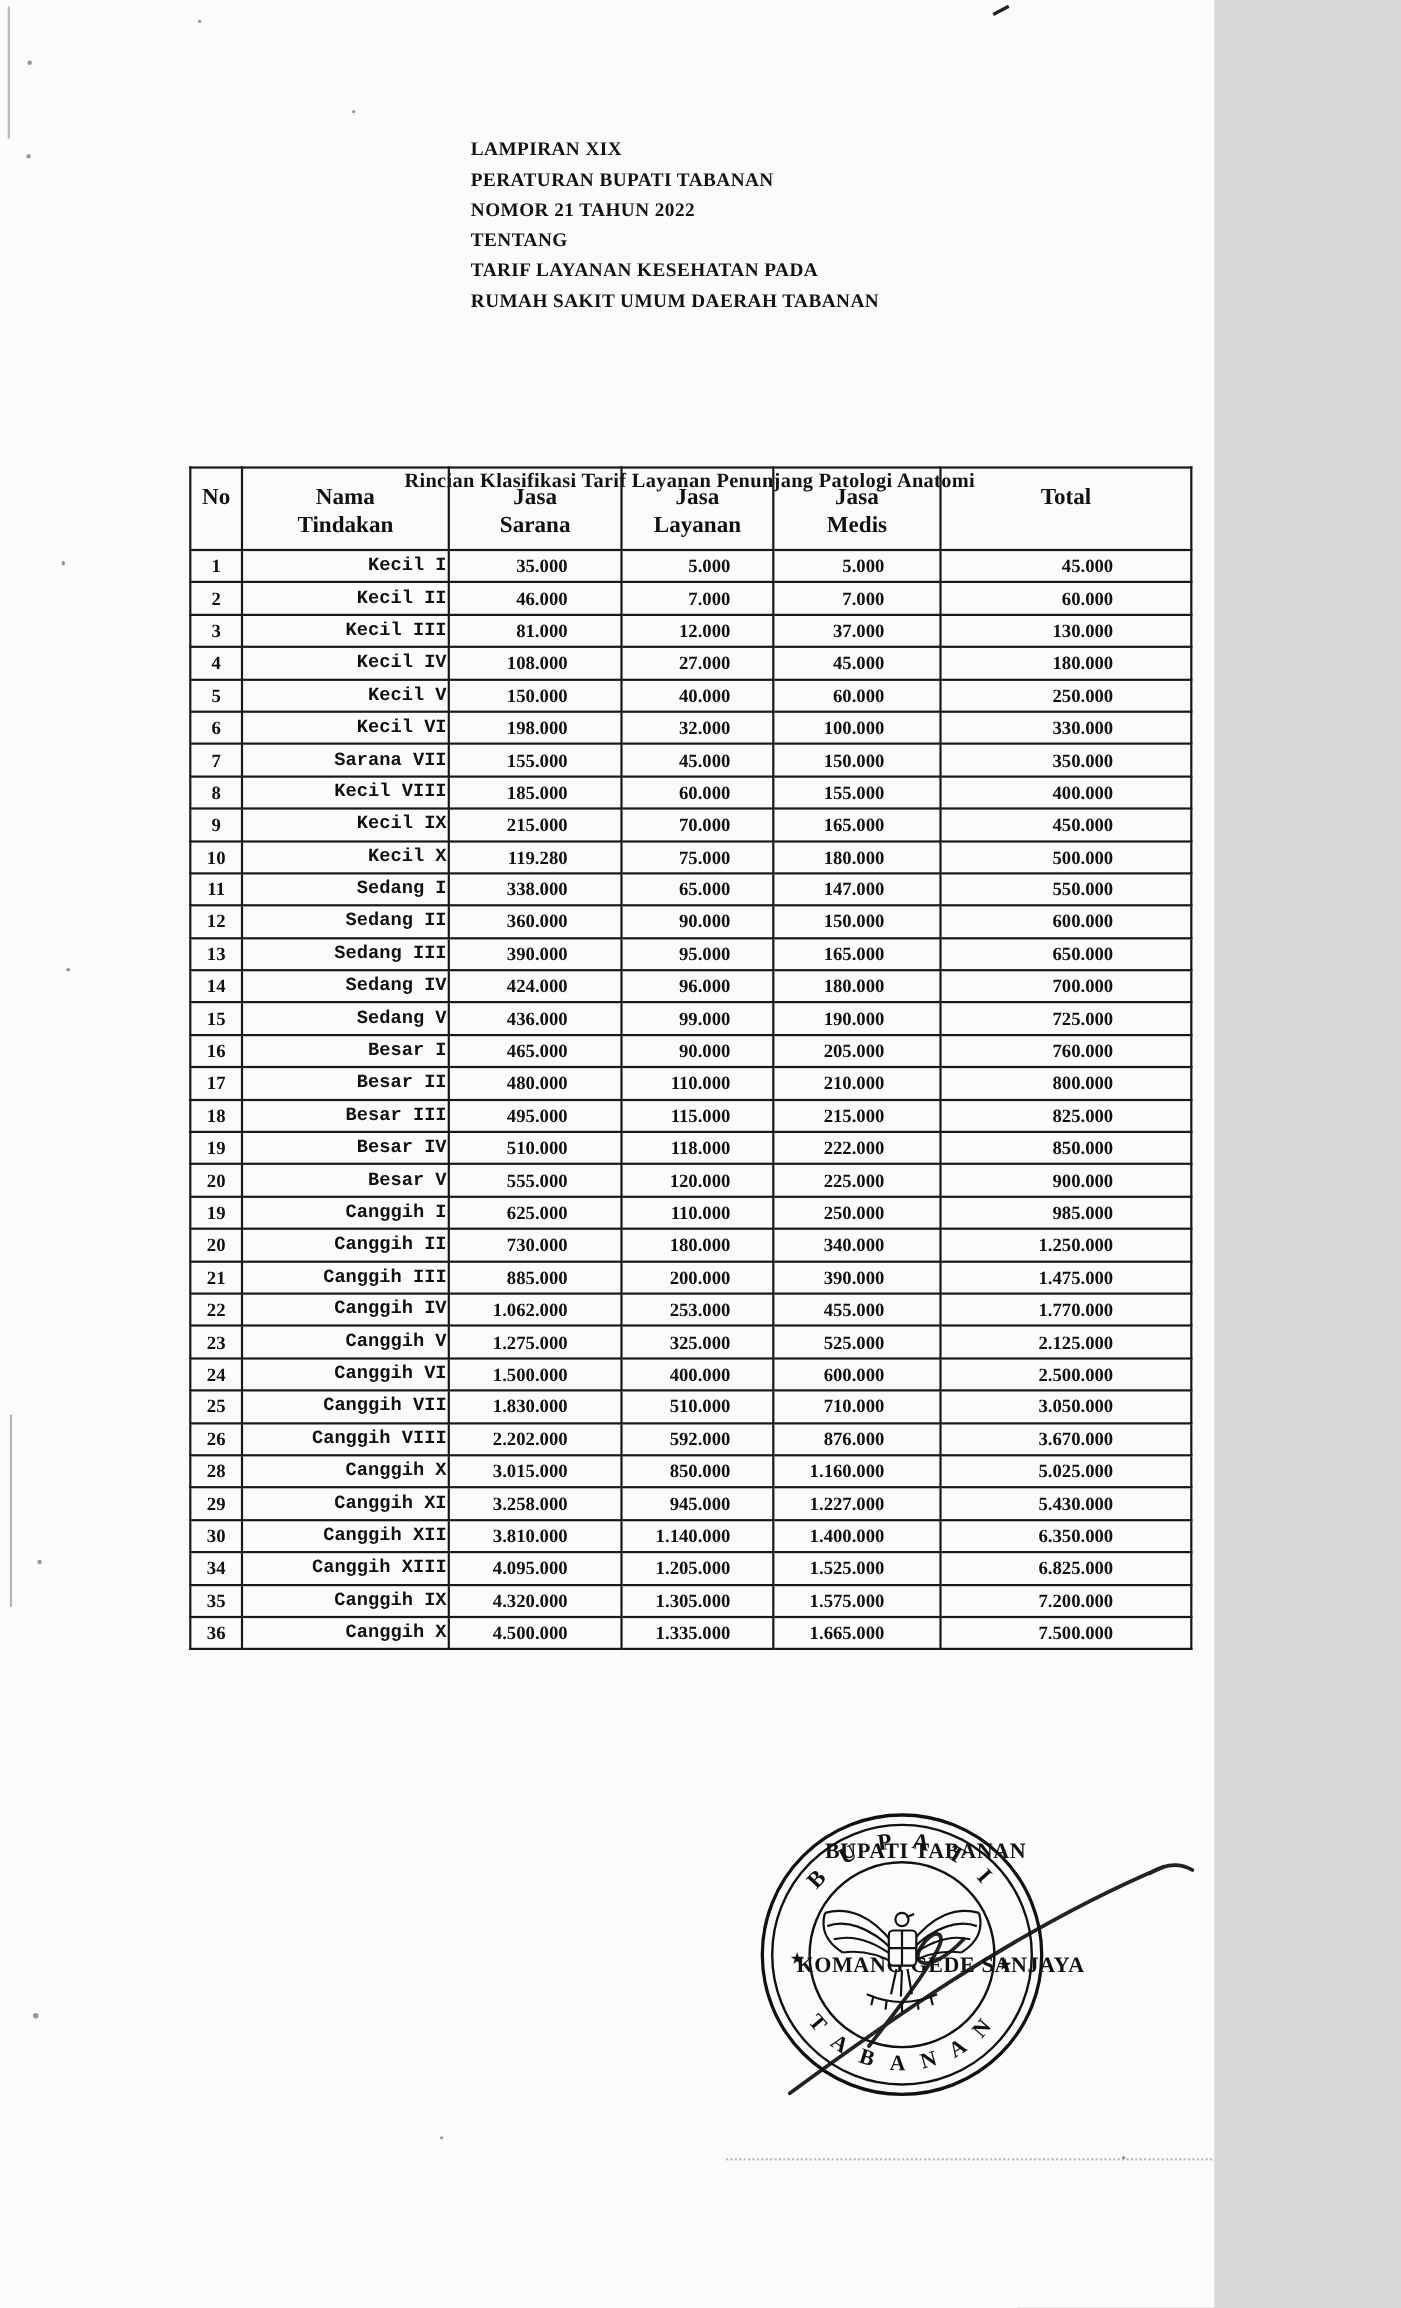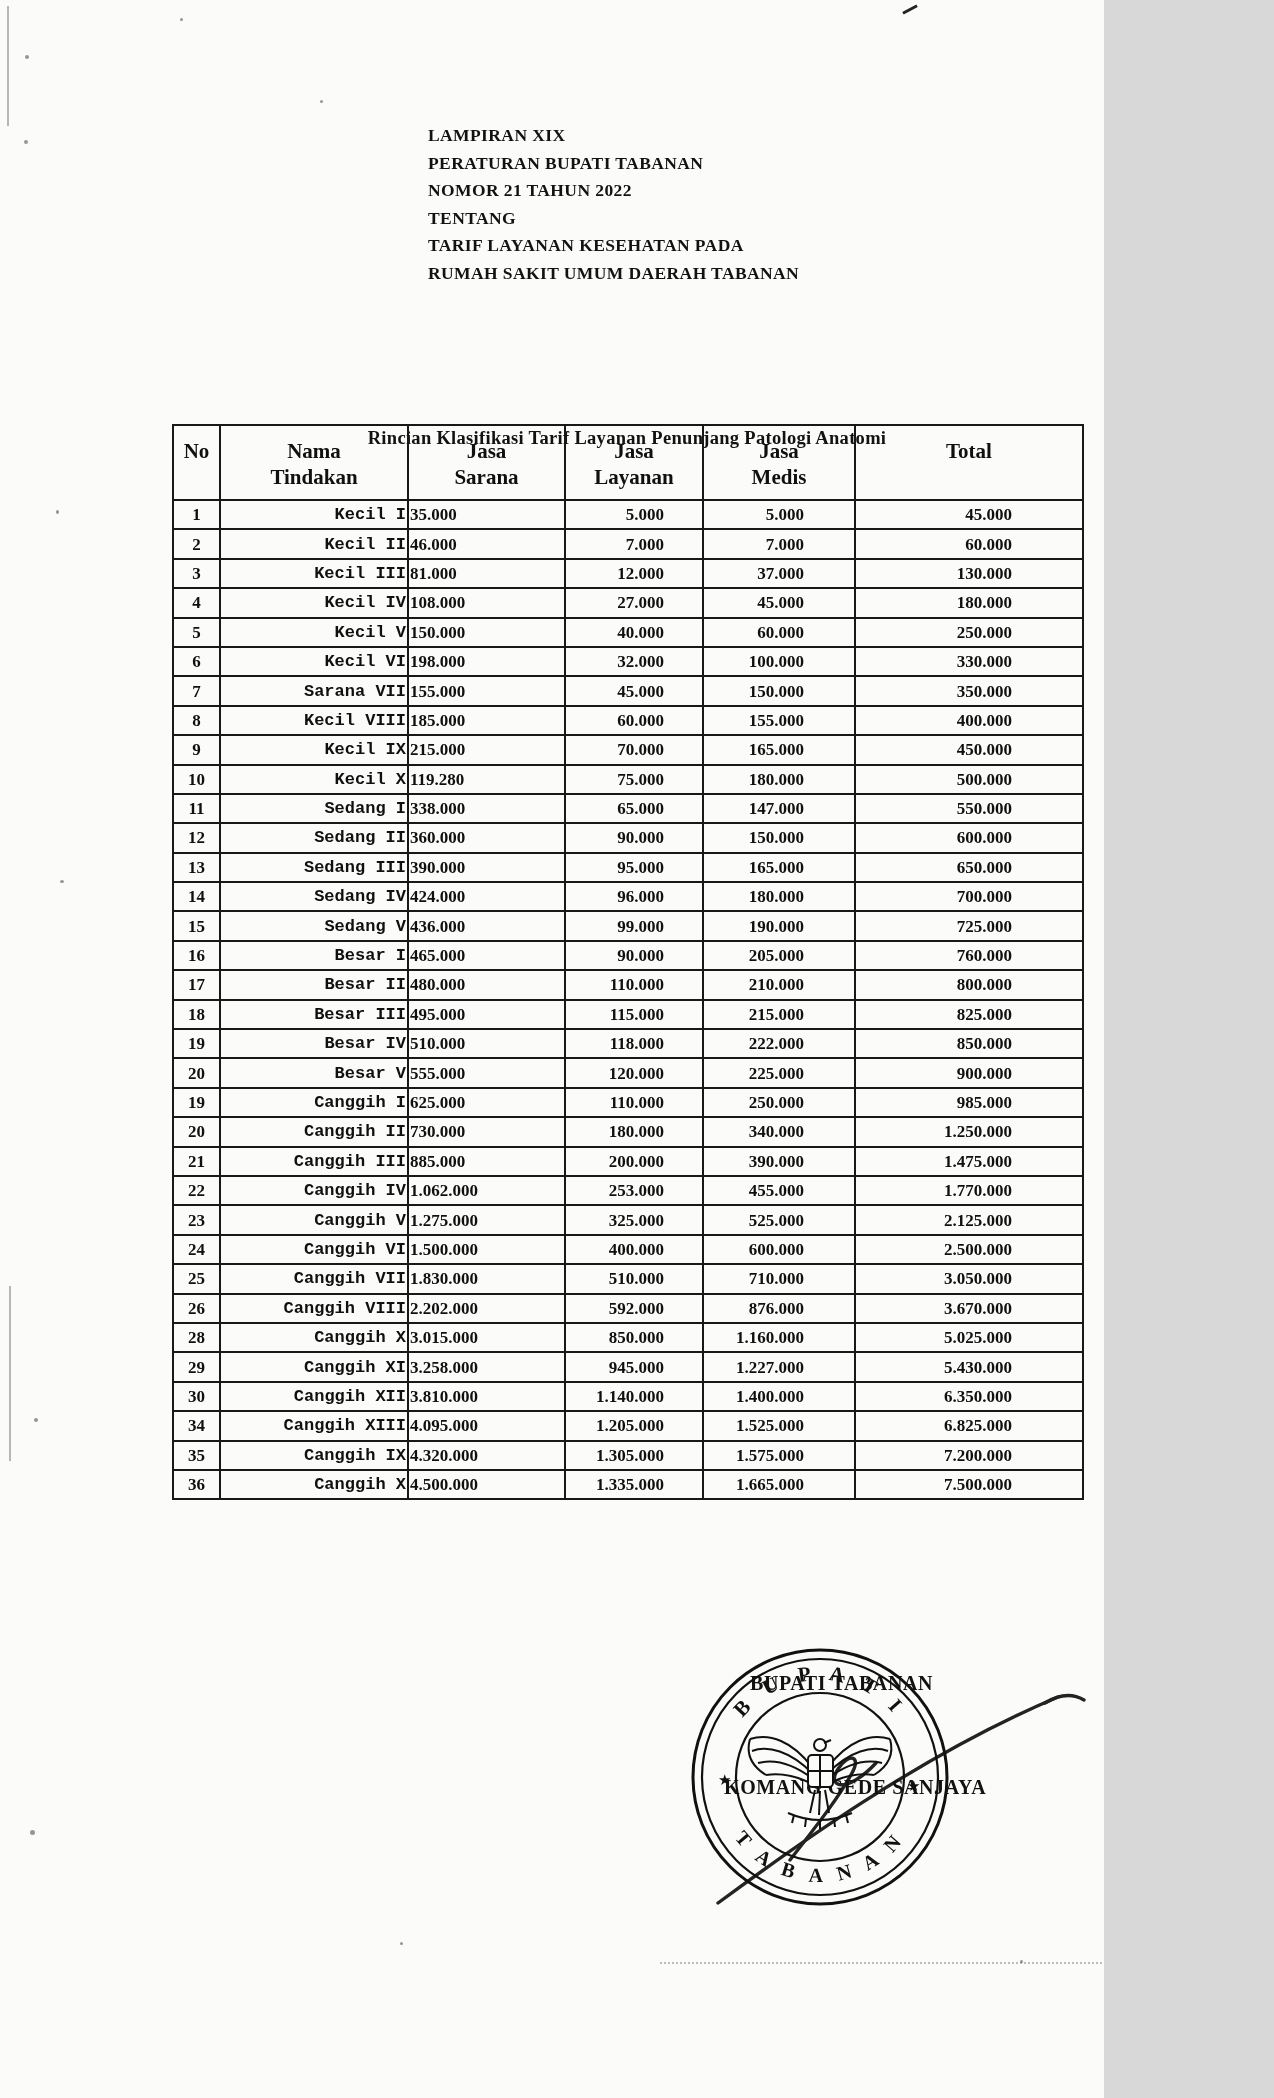--- a/index.html
+++ b/index.html
@@ -16,21 +16,21 @@
   
   table.tariff{position:absolute;left:172px;top:424px;border-collapse:collapse;table-layout:fixed;
     width:910px;font-size:17px;font-weight:bold;color:#101010;}
   table.tariff th, table.tariff td{border:2px solid #181818;overflow:hidden;}
   table.tariff th{height:60px;vertical-align:top;text-align:center;white-space:pre-line;
     font-size:21px;line-height:26px;padding-top:12px;font-weight:bold;}
   table.tariff td{height:27.4px;padding-top:0;padding-bottom:0;line-height:27px;}
   col.c0{width:47px;}col.c1{width:188px;}col.c2{width:157px;}col.c3{width:138px;}col.c4{width:152px;}col.c5{width:228px;}
   td.c0{text-align:center;}
   td.c1{text-align:right;padding-left:10px;font-family:Liberation Mono, monospace;}
-  td.c2{padding-right:48px;}
+  td.c2{text-align:right;padding-right:48px;}
   td.c3{text-align:right;padding-right:38px;}
   td.c4{text-align:right;padding-right:50px;}
   td.c5{text-align:right;padding-right:70px;}
   
   .sig-title{position:absolute;left:710px;top:1672px;font-size:20px;font-weight:bold;letter-spacing:.6px;white-space:nowrap;margin-left:40px;}
   .sig-name{position:absolute;left:724px;top:1776px;font-size:20px;font-weight:bold;letter-spacing:.6px;white-space:nowrap;}
   .stamp{position:absolute;left:688px;top:1645px;width:264px;height:264px;}
   .scrawl{position:absolute;left:640px;top:1645px;width:460px;height:280px;}
   
   .speck{position:absolute;background:#444;border-radius:50%;opacity:.55;}

